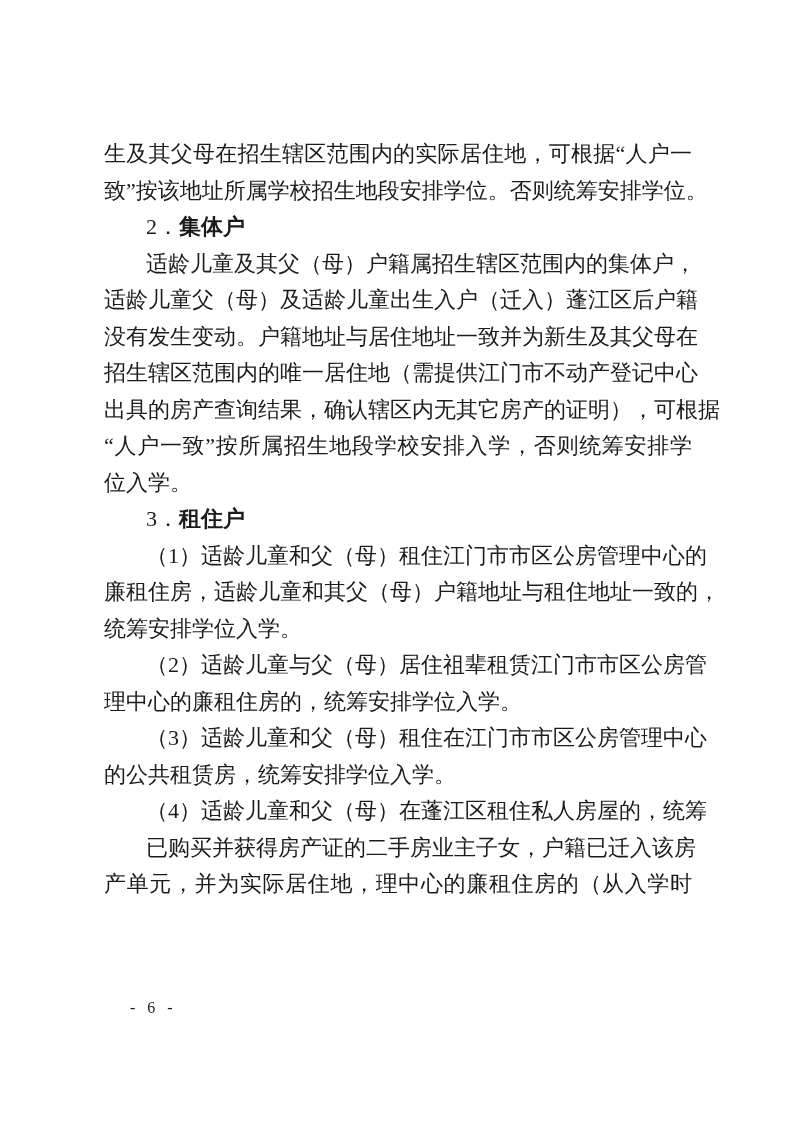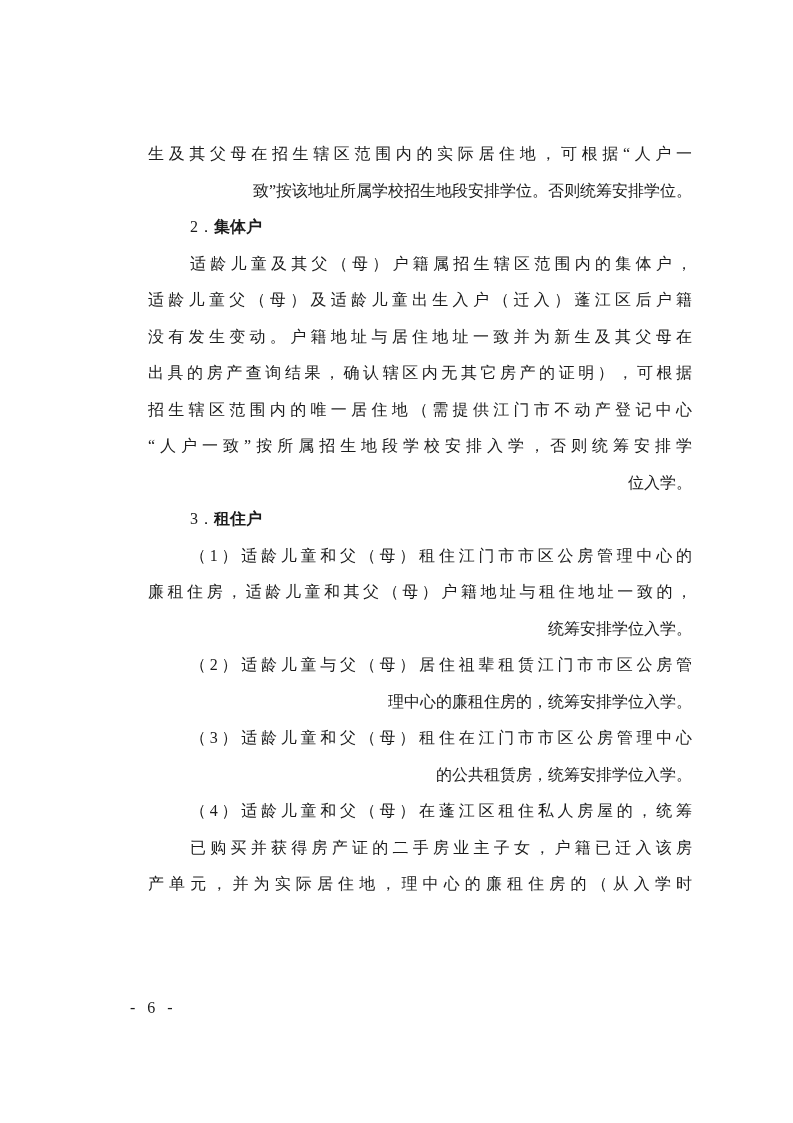--- a/index.html
+++ b/index.html
@@ -18,32 +18,31 @@
   }
   .text-area {
     position: absolute;
     left: 104px;
     top: 136px;
     width: 588px;
   }
   .line {
     height: 36.5px;
     line-height: 36.5px;
-    font-size: 16px;
+    font-size: 22px;
     white-space: nowrap;
     letter-spacing: 0;
-    margin-left: 44px;
   }
   .line.fill {
     text-align: justify;
     text-align-last: justify;
     text-justify: inter-character;
   }
   .line.end {
-    text-align: right;
+    text-align: left;
   }
   .line.indent {
     text-indent: 42px;
   }
   .heading .num {
     font-weight: 400;
     font-family: "Liberation Serif", "DejaVu Serif", serif;
   }
   .heading .title {
     font-weight: 700;
@@ -66,22 +65,22 @@
   <div class="text-area">
 
     <div class="line fill">生及其父母在招生辖区范围内的实际居住地，可根据“人户一</div>
     <div class="line end">致”按该地址所属学校招生地段安排学位。否则统筹安排学位。</div>
 
     <div class="line heading indent"><span class="num">2．</span><span class="title">集体户</span></div>
 
     <div class="line fill indent">适龄儿童及其父（母）户籍属招生辖区范围内的集体户，</div>
     <div class="line fill">适龄儿童父（母）及适龄儿童出生入户（迁入）蓬江区后户籍</div>
     <div class="line fill">没有发生变动。户籍地址与居住地址一致并为新生及其父母在</div>
+    <div class="line fill">招生辖区范围内的唯一居住地（需提供江门市不动产登记中心</div>
     <div class="line fill">出具的房产查询结果，确认辖区内无其它房产的证明），可根据</div>
-    <div class="line fill">招生辖区范围内的唯一居住地（需提供江门市不动产登记中心</div>
     <div class="line fill">“人户一致”按所属招生地段学校安排入学，否则统筹安排学</div>
     <div class="line end">位入学。</div>
 
     <div class="line heading indent"><span class="num">3．</span><span class="title">租住户</span></div>
 
     <div class="line fill indent">（1）适龄儿童和父（母）租住江门市市区公房管理中心的</div>
     <div class="line fill">廉租住房，适龄儿童和其父（母）户籍地址与租住地址一致的，</div>
     <div class="line end">统筹安排学位入学。</div>
     <div class="line fill indent">（2）适龄儿童与父（母）居住祖辈租赁江门市市区公房管</div>
     <div class="line end">理中心的廉租住房的，统筹安排学位入学。</div>

